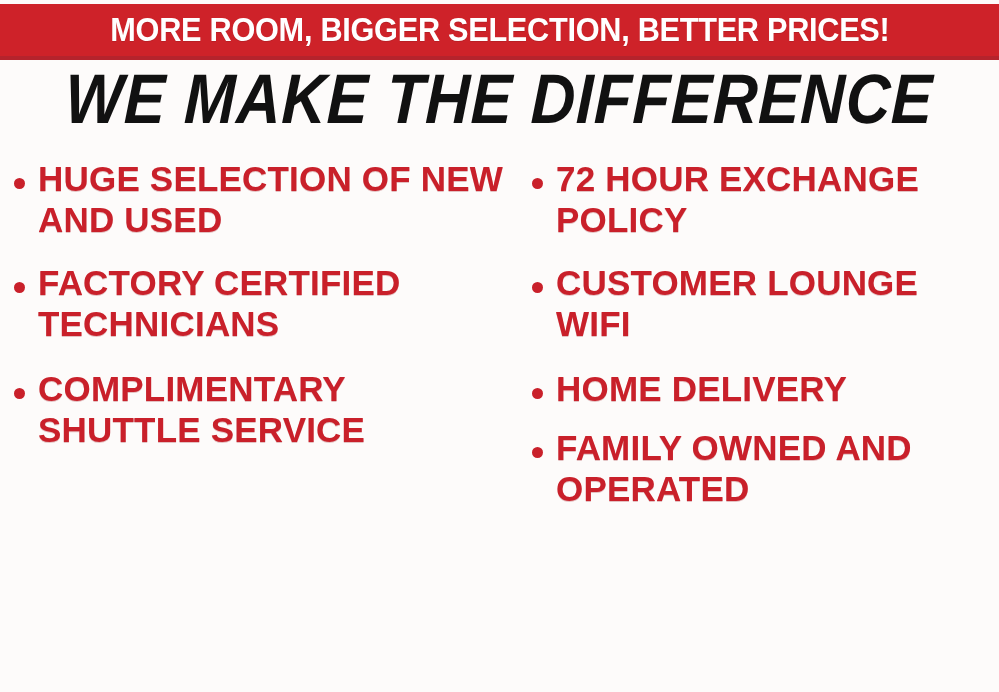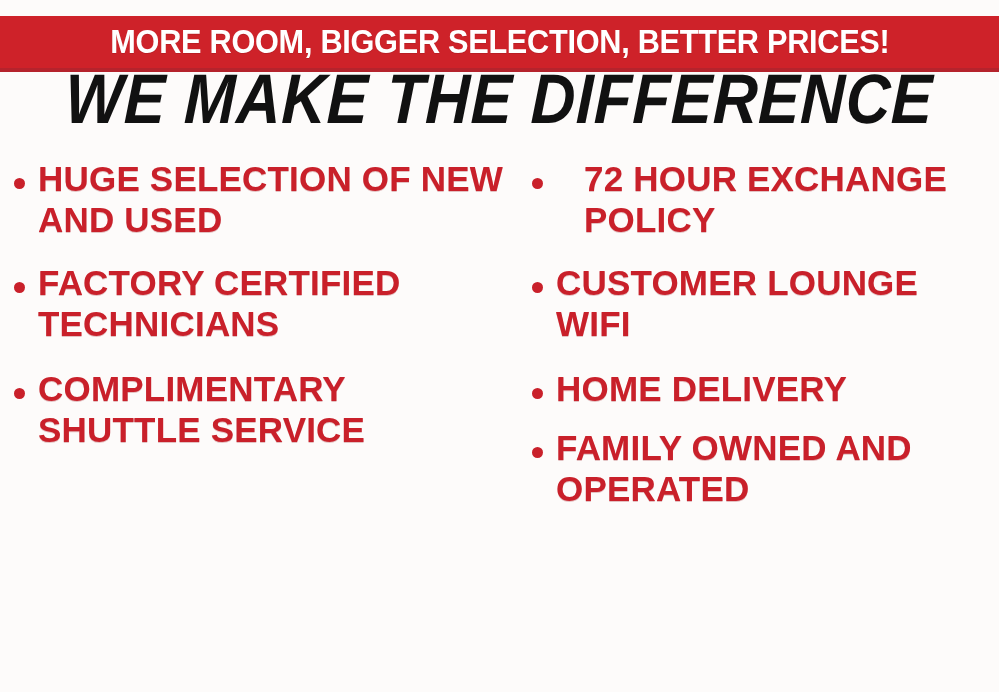--- a/index.html
+++ b/index.html
@@ -19,21 +19,21 @@
     width: 999px;
     height: 692px;
     background: #fdfbfa;
     overflow: hidden;
   }
 
   
   .top-banner {
     position: absolute;
     left: 0;
-    top: 16px;
+    top: 4px;
     width: 999px;
     height: 56px;
     background: #ce2229;
     border-bottom: 4px solid #b5232c;
     box-sizing: border-box;
     display: flex;
     align-items: center;
     justify-content: center;
   }
   .top-banner-text {
@@ -117,21 +117,21 @@
     line-height: 41px;
     letter-spacing: 0.2px;
     text-shadow: 0 1px 0 rgba(150, 20, 28, 0.25);
   }
 
   
   .column-left  .bullet-item:nth-child(1) { margin-bottom: 22px; }
   .column-left  .bullet-item:nth-child(2) { margin-bottom: 24px; }
   .column-left  .bullet-item:nth-child(3) { margin-bottom: 20px; }
   .column-left  .bullet-item:nth-child(4) { margin-bottom: 20px; }
-  .column-right .bullet-item:nth-child(1) { margin-bottom: 22px; gap: 28px; }
+  .column-right .bullet-item:nth-child(1) { margin-bottom: 22px; }
   .column-right .bullet-item:nth-child(2) { margin-bottom: 24px; }
   .column-right .bullet-item:nth-child(3) { margin-bottom: 18px; }
   .column-right .bullet-item:nth-child(4) { margin-bottom: 22px; }
   .column-right .bullet-item:nth-child(5) { margin-bottom: 4px; }
 </style>
 </head>
 <body>
 
 <div id="ad-root">
 

